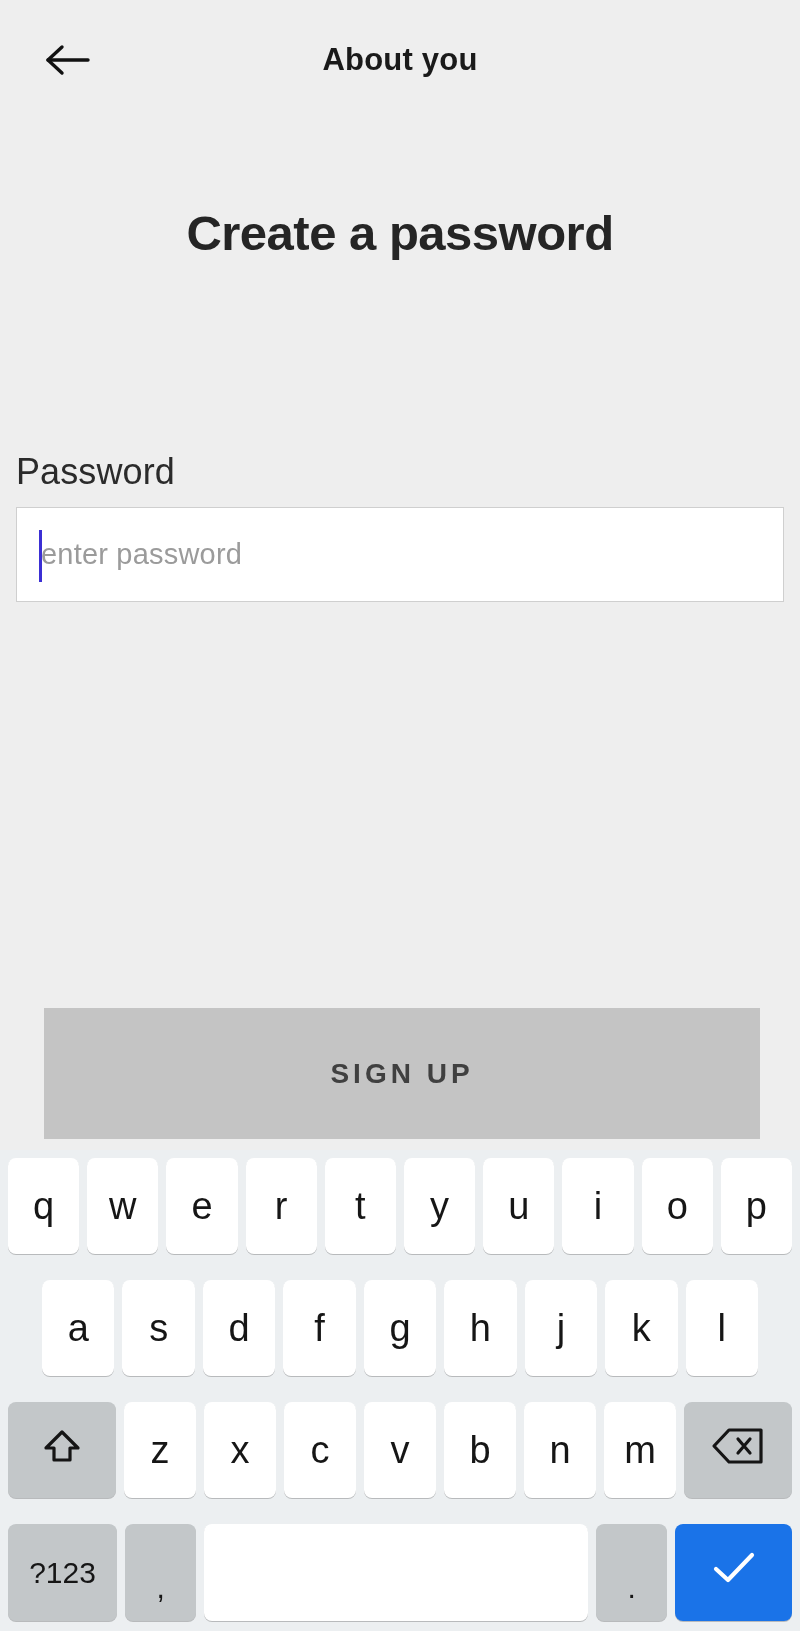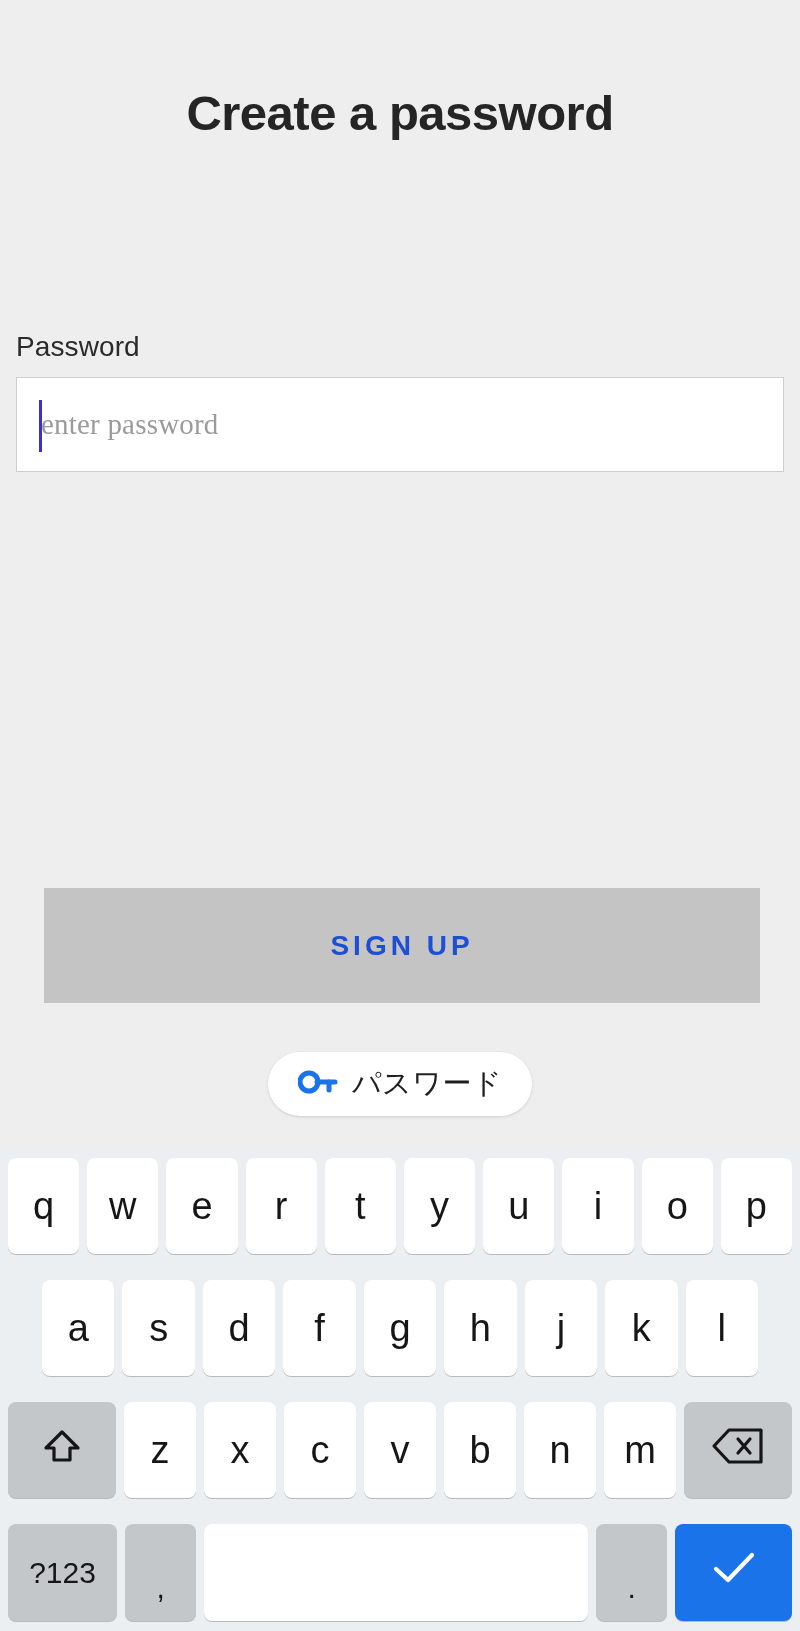--- a/index.html
+++ b/index.html
@@ -54,21 +54,21 @@
     text-align: center;
     font-size: 49px;
     font-weight: bold;
     color: #252525;
     letter-spacing: -0.5px;
   }
   .field-group {
     margin-top: 190px;
   }
   .field-label {
-    font-size: 28px;
+    font-size: 36px;
     color: #2b2b2b;
     margin-bottom: 14px;
     letter-spacing: 0.1px;
   }
   .field-input-wrap {
     position: relative;
     height: 95px;
     background: #ffffff;
     border: 1px solid #cfcfcf;
     display: flex;
@@ -84,32 +84,32 @@
   }
   .field-placeholder {
     padding-left: 24px;
     font-size: 29px;
     color: #9b9b9b;
     letter-spacing: 0.2px;
     background: transparent;
     border: none;
     outline: none;
     width: 100%;
-    font-family: Liberation Serif, serif;
+    font-family: Liberation Sans, sans-serif;
   }
   .field-placeholder::placeholder { color: #9b9b9b; opacity: 1; }
 
   .signup-btn {
     position: absolute;
     left: 44px; right: 40px;
     top: 888px;
-    height: 115px;
+    height: 131px;
     background: #c4c4c4;
     border: none;
-    color: #1d4ed8;
+    color: #404040;
     font-size: 28px;
     font-weight: bold;
     letter-spacing: 4px;
     font-family: "Liberation Sans", sans-serif;
     cursor: default;
   }
 
   
   .suggestion-bar {
     position: absolute;
@@ -192,20 +192,31 @@
     flex: 1.55 1 0;
     background: #1a73e8;
   }
   .kb-row.row4 { height: 97px; }
 </style>
 </head>
 <body>
 
 <div class="screen">
 
+  <div class="appbar">
+    <button class="back-btn">
+      <span>
+        <svg width="46" height="34" viewBox="0 0 46 34" fill="none">
+          <path d="M3 17 H43" stroke="#111111" stroke-width="3.4" stroke-linecap="round"></path>
+          <path d="M17 4 L3 17 L17 30" stroke="#111111" stroke-width="3.4" stroke-linecap="round" stroke-linejoin="round"></path>
+        </svg>
+      </span>
+    </button>
+    <div class="appbar-title">About you</div>
+  </div>
 
   <div class="content">
 
     <h1 class="page-title">Create a password</h1>
 
     <div class="field-group">
       <div class="field-label">Password</div>
       <div class="field-input-wrap">
         <span class="caret"></span>
         <input class="field-placeholder" type="text" readonly="" placeholder="enter password" style="">

